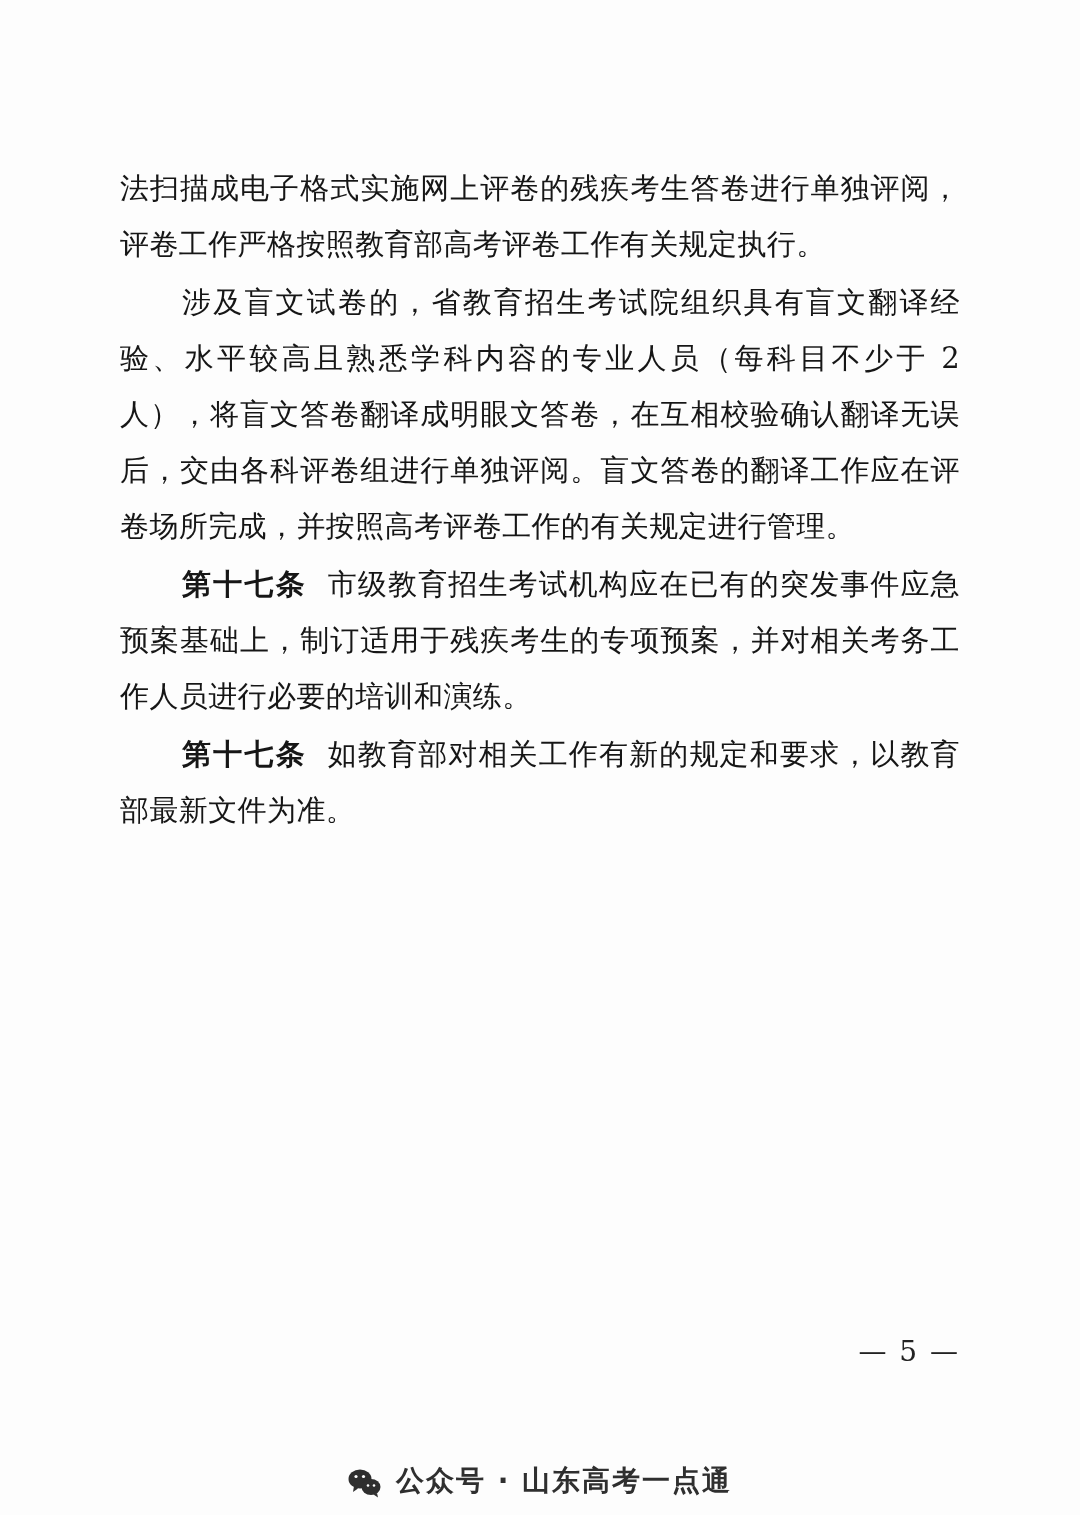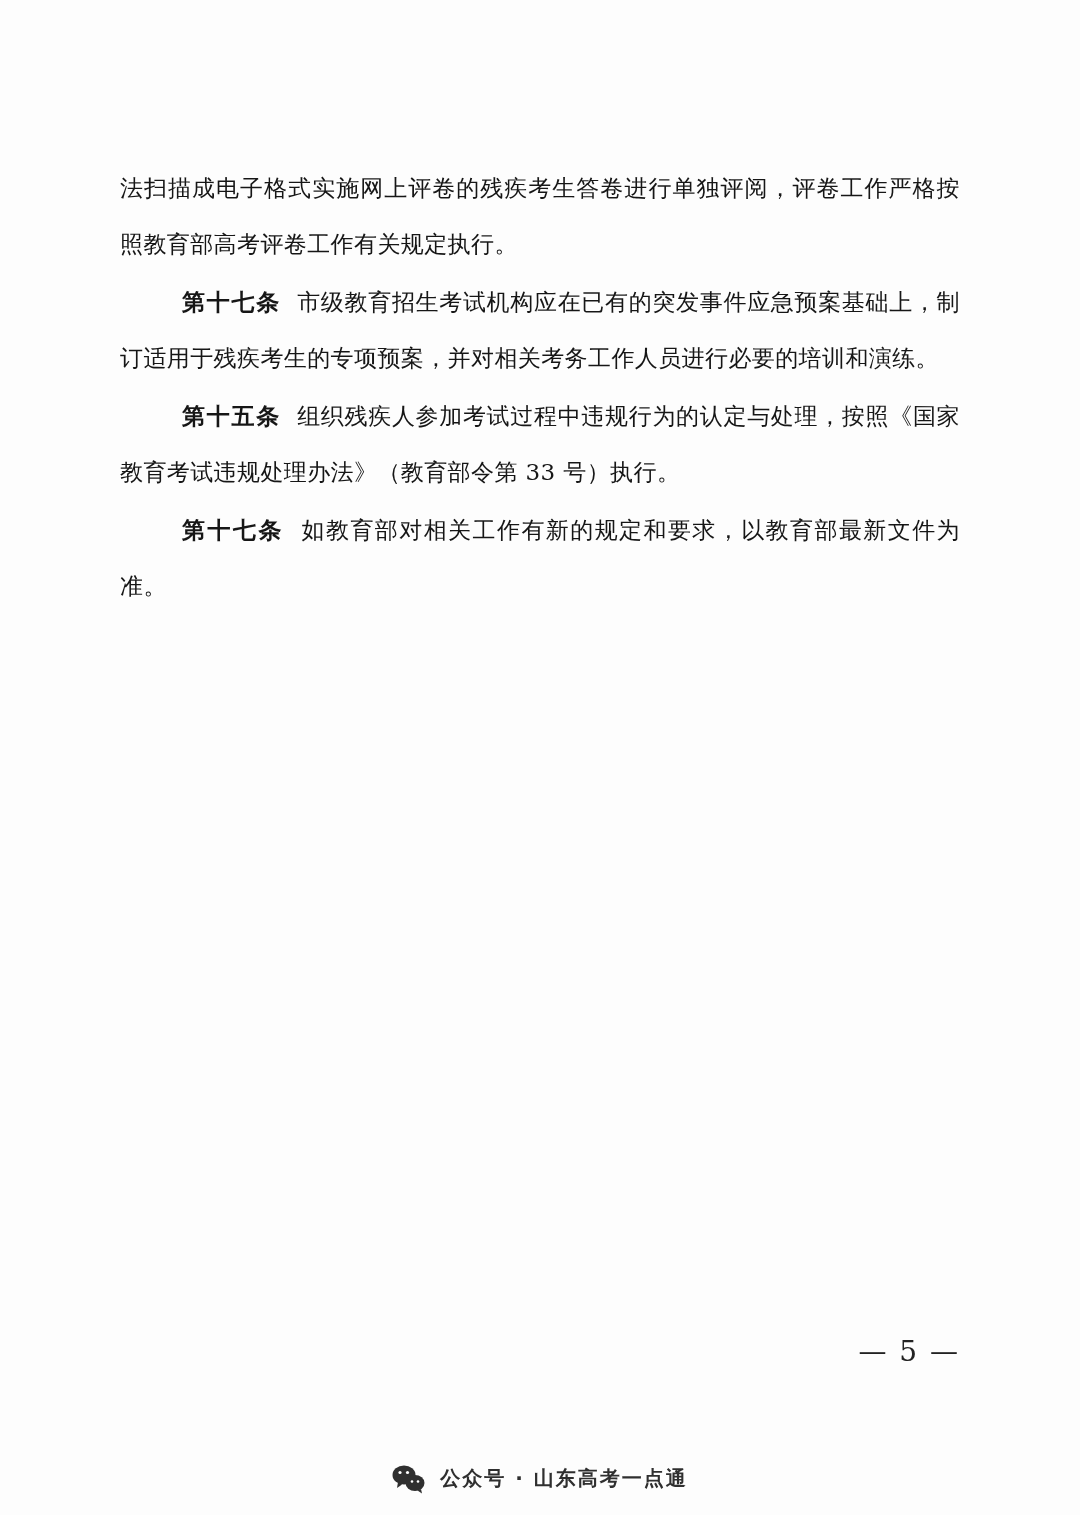--- a/index.html
+++ b/index.html
@@ -23,21 +23,21 @@
     background: #fdfdfd;
   }
   .doc-body {
     position: absolute;
     left: 120px;
     top: 160px;
     width: 840px;
   }
   p.para {
     margin: 0 0 2px 0;
-    font-size: 23px;
+    font-size: 29px;
     line-height: 56px;
     letter-spacing: 0.4px;
     text-align: justify;
     text-justify: inter-ideograph;
     color: #161616;
   }
   p.indent {
     text-indent: 62px;
   }
   .article-label {
@@ -54,28 +54,28 @@
     color: #222;
     letter-spacing: 2px;
     font-family: "DejaVu Serif", "Liberation Serif", serif;
   }
   .footer-watermark {
     position: absolute;
     left: 0;
     top: 1462px;
     width: 1080px;
     text-align: center;
-    font-size: 20px;
+    font-size: 28px;
     font-weight: bold;
     color: #2f2f2f;
     letter-spacing: 2px;
     font-family: "DejaVu Sans", "Liberation Sans", sans-serif;
     display: flex;
     justify-content: center;
-    align-items: flex-end;
+    align-items: center;
     gap: 14px;
   }
   .wechat-icon {
     display: inline-block;
     width: 34px;
     height: 30px;
     position: relative;
     top: 2px;
   }
   .wm-text {
@@ -92,24 +92,24 @@
 </style>
 </head>
 <body>
 
 <div class="page">
 
   <div class="doc-body">
 
     <p class="para"><span>法扫描成电子格式实施网上评卷的残疾考生答卷进行单独评阅，评卷工作严格按照教育部高考评卷工作有关规定执行。</span></p>
 
+    <p class="para indent"><span>涉及盲文试卷的，省教育招生考试院组织具有盲文翻译经验、水平较高且熟悉学科内容的专业人员（每科目不少于 2 人），将盲文答卷翻译成明眼文答卷，在互相校验确认翻译无误后，交由各科评卷组进行单独评阅。盲文答卷的翻译工作应在评卷场所完成，并按照高考评卷工作的有关规定进行管理。</span></p>
 
     <p class="para indent"><span class="article-label">第十七条</span>&nbsp;&nbsp;<span>市级教育招生考试机构应在已有的突发事件应急预案基础上，制订适用于残疾考生的专项预案，并对相关考务工作人员进行必要的培训和演练。</span></p>
 
-    <p class="para indent"><span class="article-label">第十五条</span>&nbsp;&nbsp;<span>组织残疾人参加考试过程中违规行为的认定与处理，按照《国家教育考试违规处理办法》（教育部令第 33 号）执行。</span></p>
 
 
     <p class="para indent"><span class="article-label">第十七条</span>&nbsp;&nbsp;<span>如教育部对相关工作有新的规定和要求，以教育部最新文件为准。</span></p>
 
 
   </div>
 
   <div class="page-number">— 5 —</div>
 
   <div class="footer-watermark">

